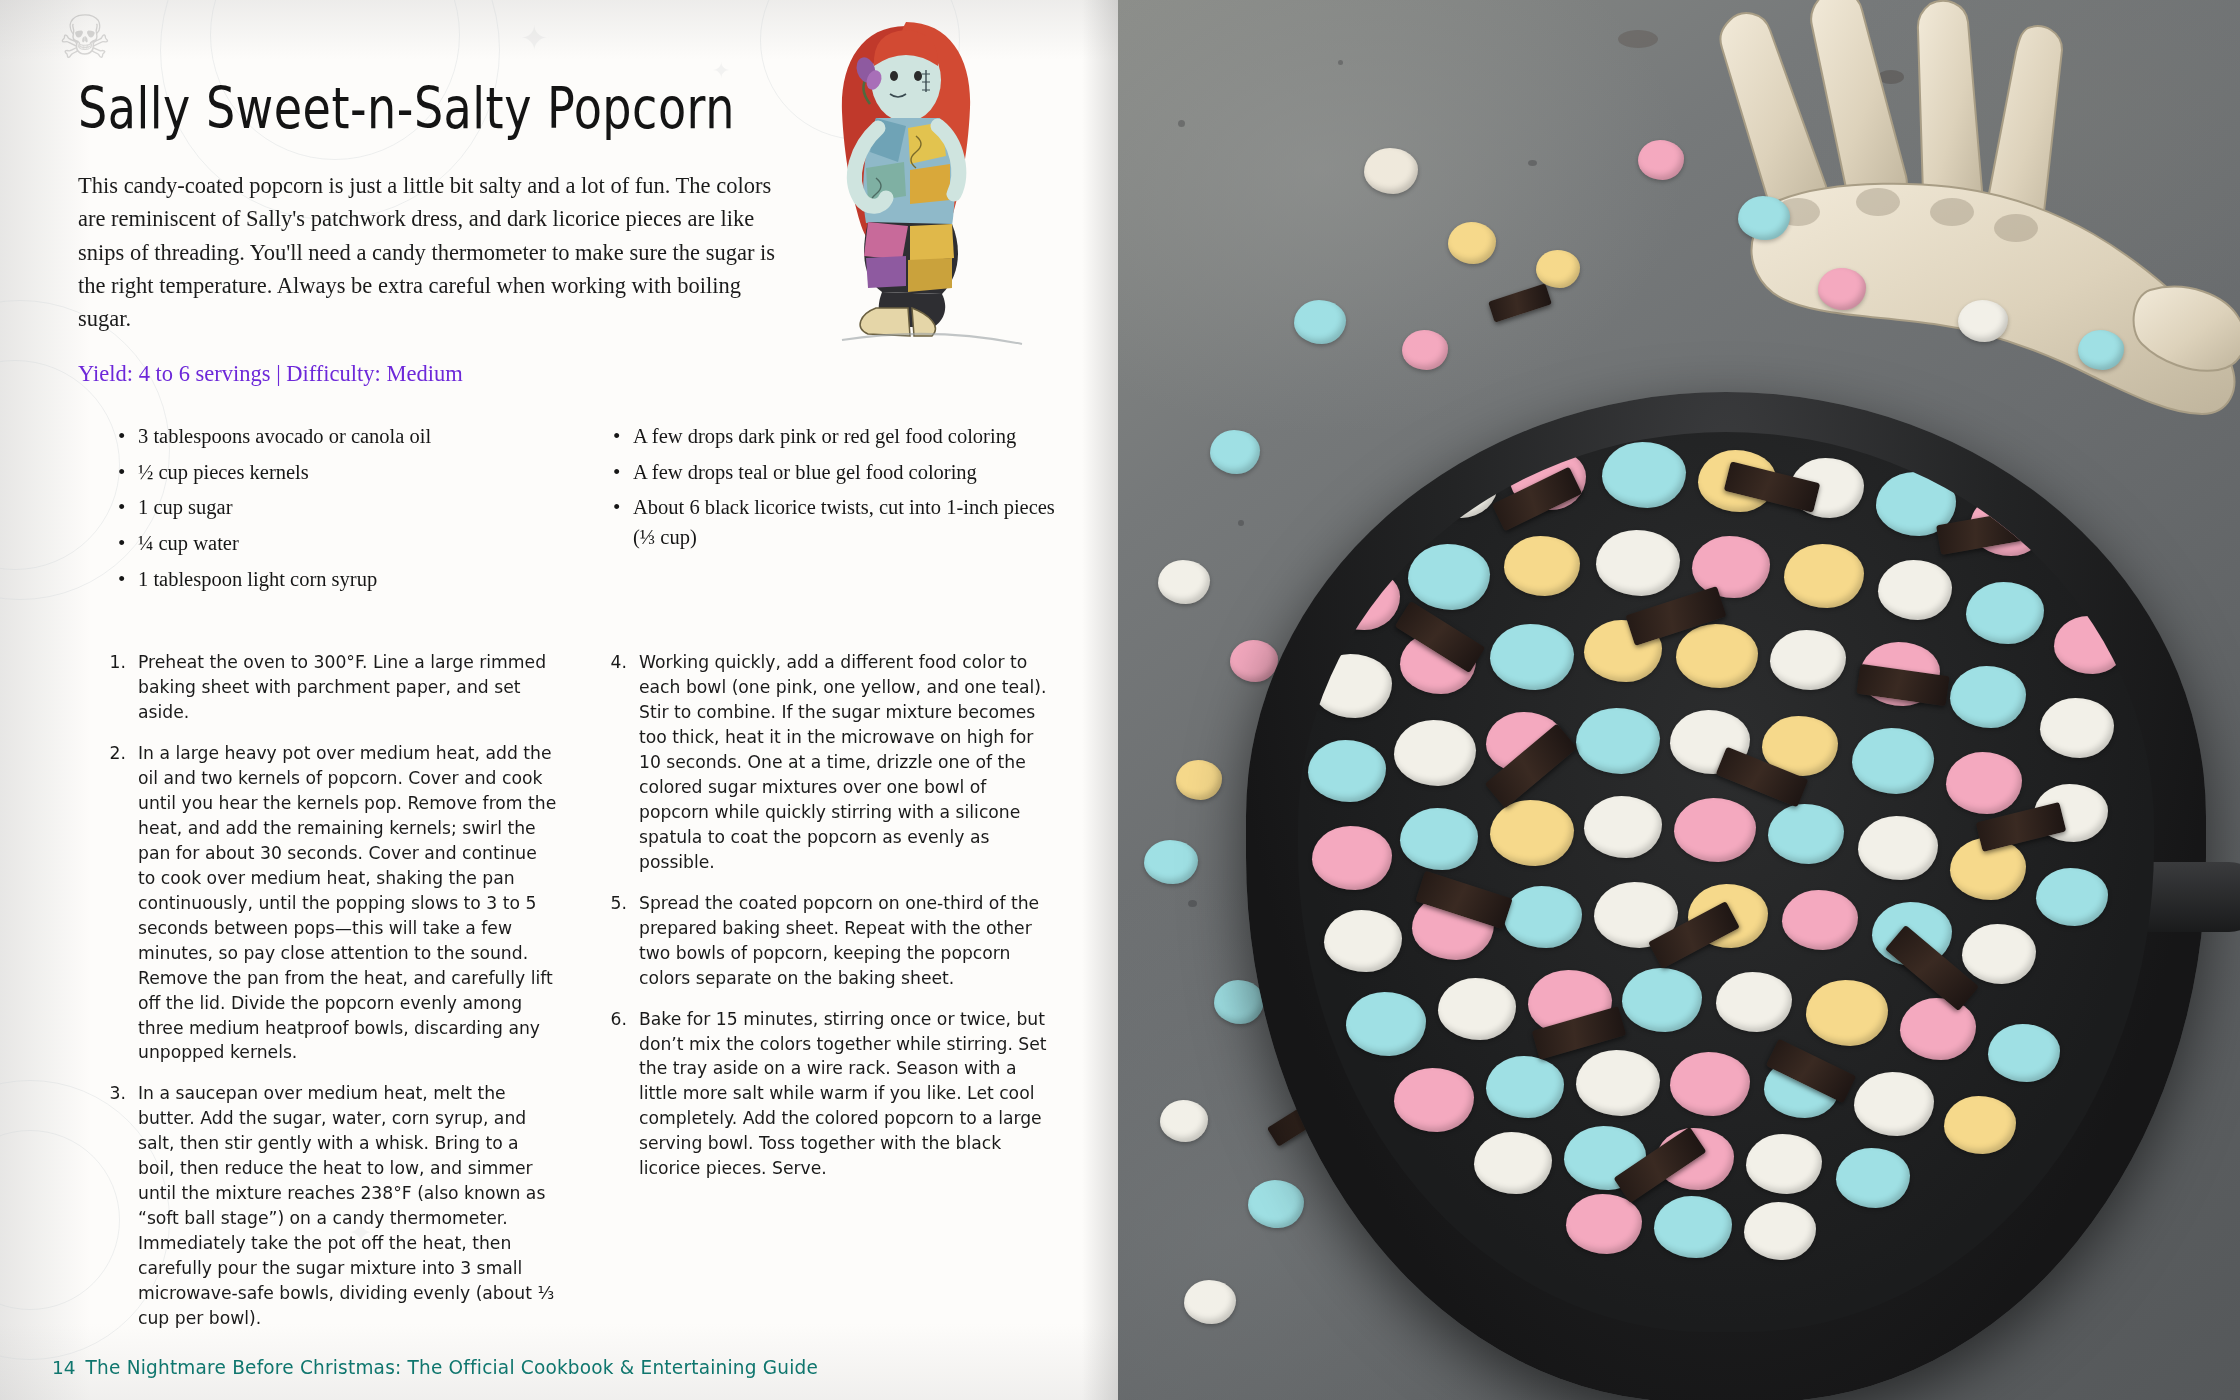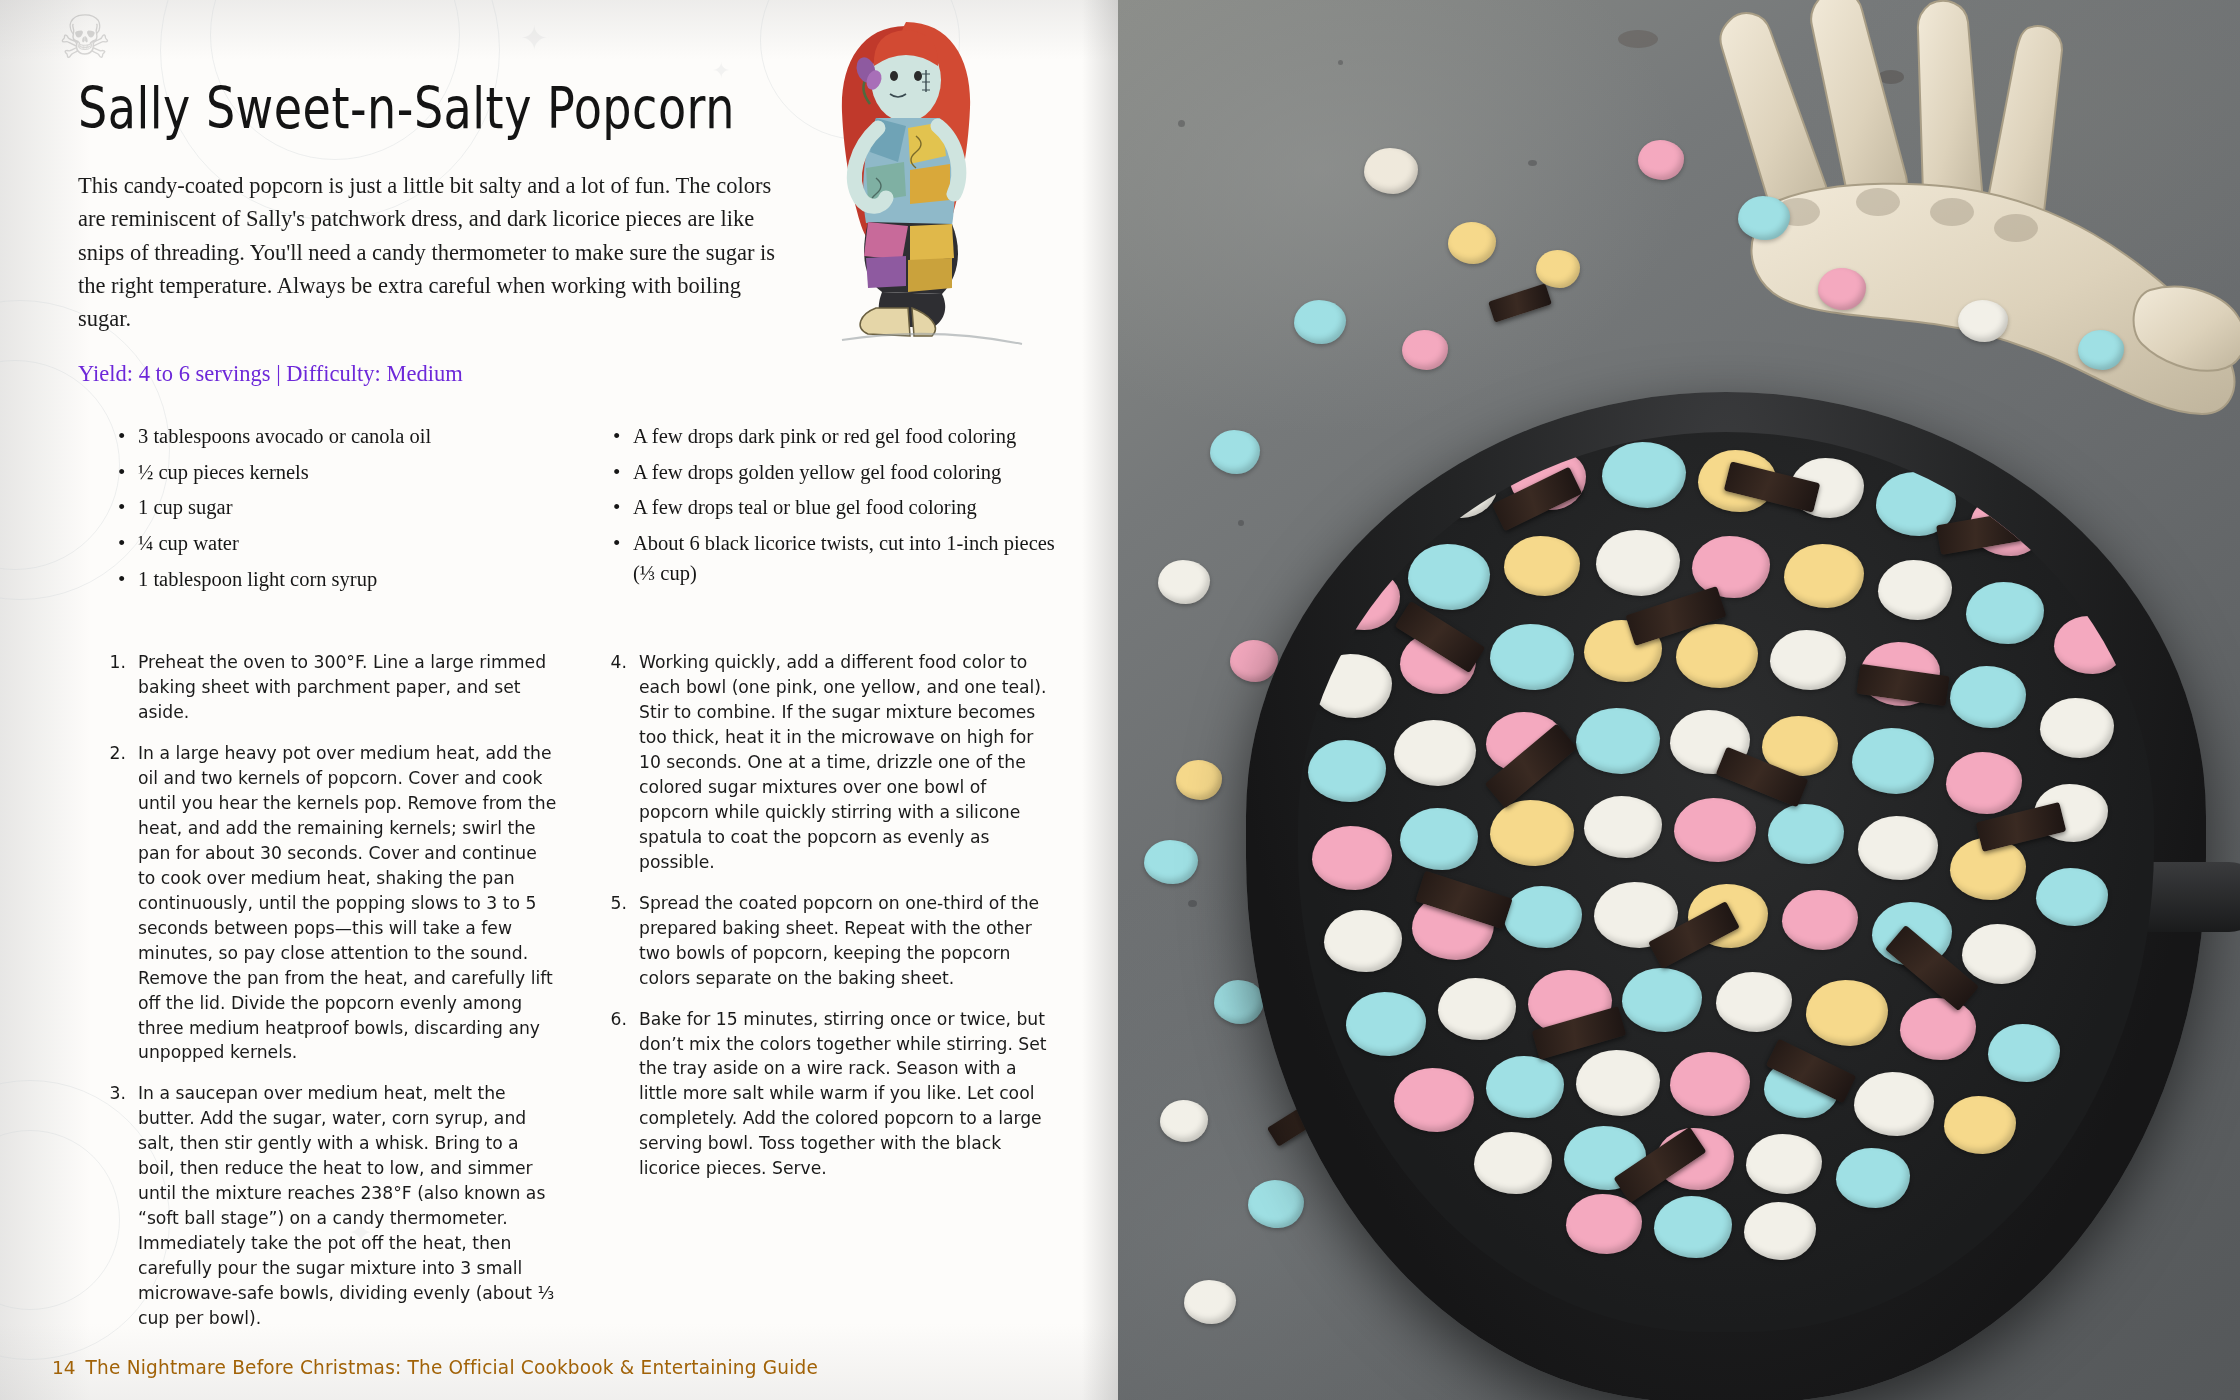--- a/index.html
+++ b/index.html
@@ -161,21 +161,21 @@
     flex: 0 0 26px;
     text-align: right;
   }
   .step-txt { flex: 1 1 auto; }
 
   .footer {
     position: absolute;
     left: 52px; bottom: 22px;
     font-family: "DejaVu Sans", sans-serif;
     font-size: 18.5px;
-    color: #a16207;
+    color: #0f766e;
     letter-spacing: 0.2px;
     z-index: 4;
   }
   .footer .pg {
     display: inline-block;
     margin-right: 10px;
     letter-spacing: 0;
   }
   .footer .ftitle {
     font-style: normal;
@@ -344,21 +344,20 @@
             <li>3 tablespoons avocado or canola oil</li>
             <li>½ cup pieces kernels</li>
             <li>1 cup sugar</li>
             <li>¼ cup water</li>
             <li>1 tablespoon light corn syrup</li>
           </ul>
         </div>
         <div class="ing-col">
           <ul>
             <li>A few drops dark pink or red gel food coloring</li>
-            <li>A few drops golden yellow gel food coloring</li>
             <li>A few drops teal or blue gel food coloring</li>
             <li>About 6 black licorice twists, cut into 1-inch pieces (⅓ cup)</li>
           </ul>
         </div>
       </div>
 
       <div class="steps">
         <div class="step-col">
           <div class="step">
             <span class="step-num">1.</span>

